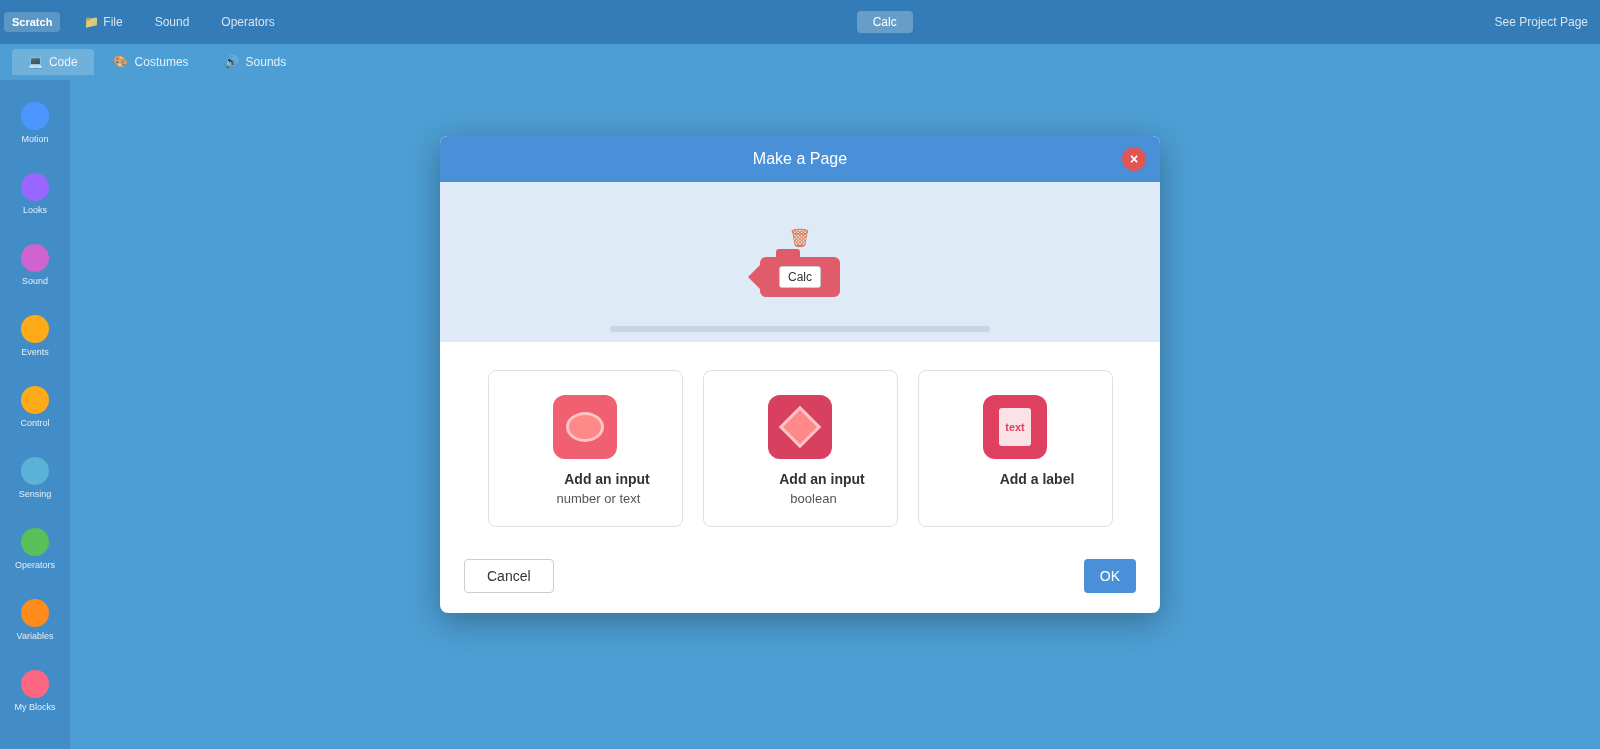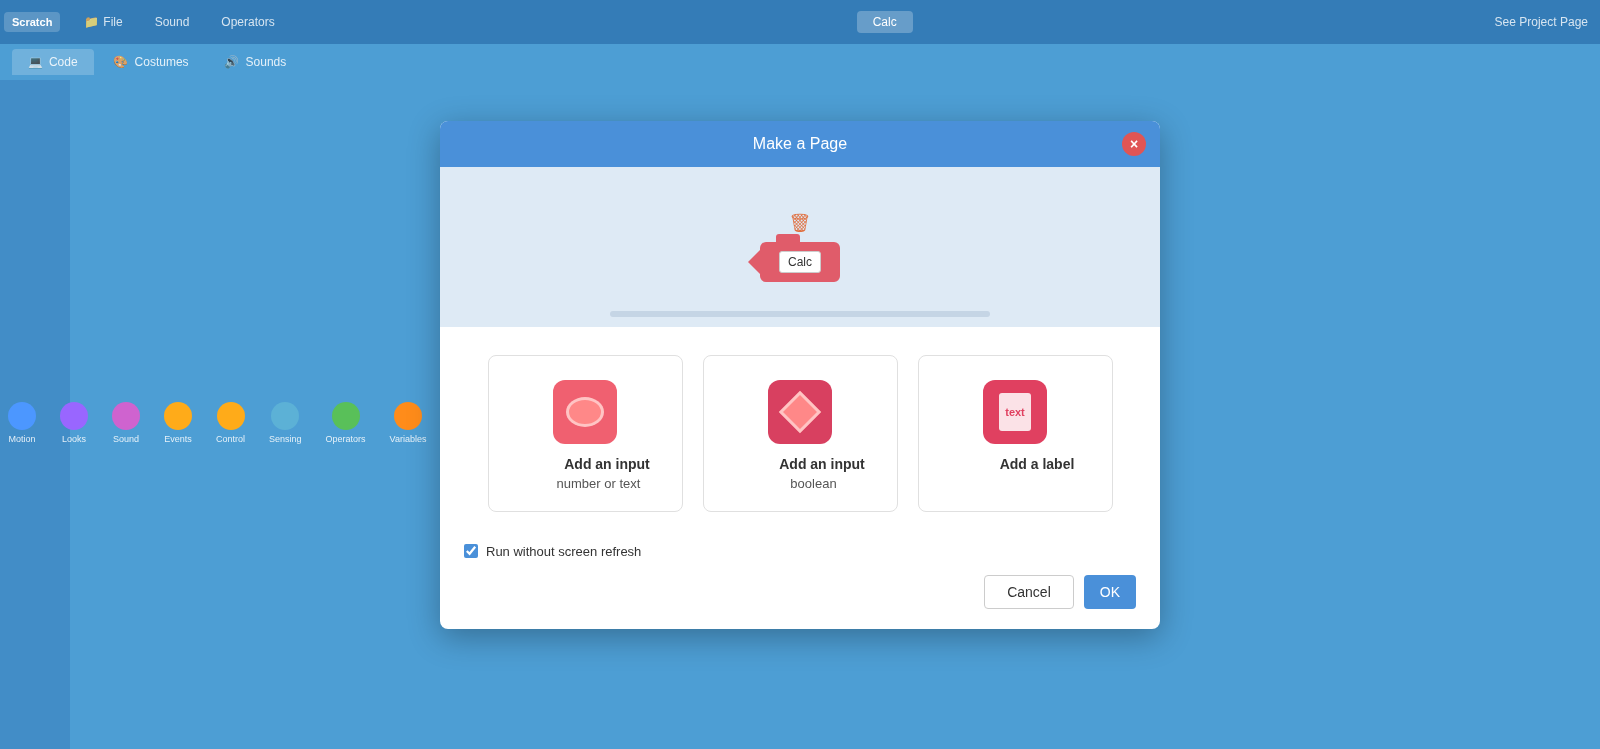--- a/index.html
+++ b/index.html
@@ -89,24 +89,24 @@
     }
 
     
     .sidebar {
       position: absolute;
       top: 80px; left: 0;
       width: 70px;
       height: calc(749px - 80px);
       background: rgba(60,130,190,0.6);
       display: flex;
-      flex-direction: row;
+      flex-direction: column;
       align-items: center;
       padding-top: 16px;
-      gap: 8px;
+      gap: 17px;
       z-index: 1;
     }
     .sidebar-item {
       display: flex;
       flex-direction: column;
       align-items: center;
       gap: 4px;
       cursor: pointer;
       padding: 6px 8px;
       border-radius: 6px;
@@ -353,21 +353,21 @@
       width: 14px;
       height: 14px;
       accent-color: #4a90d9;
     }
     .checkbox-label {
       font-size: 13px;
       color: #333;
     }
     .footer-buttons {
       display: flex;
-      justify-content: flex-end;
+      justify-content: space-between;
       gap: 10px;
     }
     .btn-cancel {
       padding: 8px 22px;
       border: 1.5px solid #ccc;
       border-radius: 4px;
       background: white;
       color: #333;
       font-size: 14px;
       cursor: pointer;
@@ -503,24 +503,20 @@
         <div class="option-icon text">
           <div class="icon-text-badge">text</div>
         </div>
         <div class="option-title">Add a label</div>
         <div class="option-subtitle"></div>
       </div>
 
     </div>
 
     <div class="dialog-footer">
-      <div class="checkbox-row">
-        <input type="checkbox" class="checkbox-input" checked="" style="">
-        <label class="checkbox-label">Run without screen refresh</label>
-      </div>
       <div class="footer-buttons">
         <button class="btn-cancel">Cancel</button>
         <button class="btn-ok">OK</button>
       </div>
     </div>
 
   </div>
 </div>
 
 </body></html>

